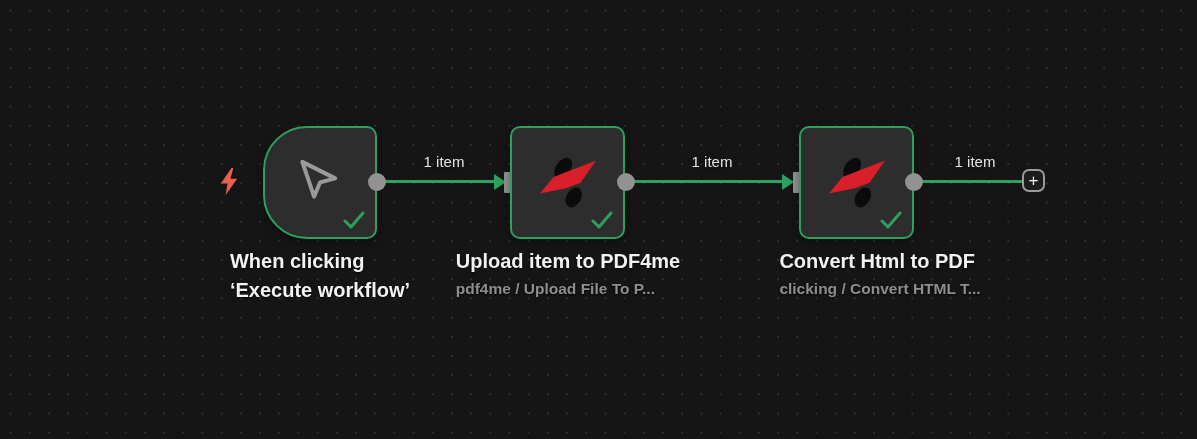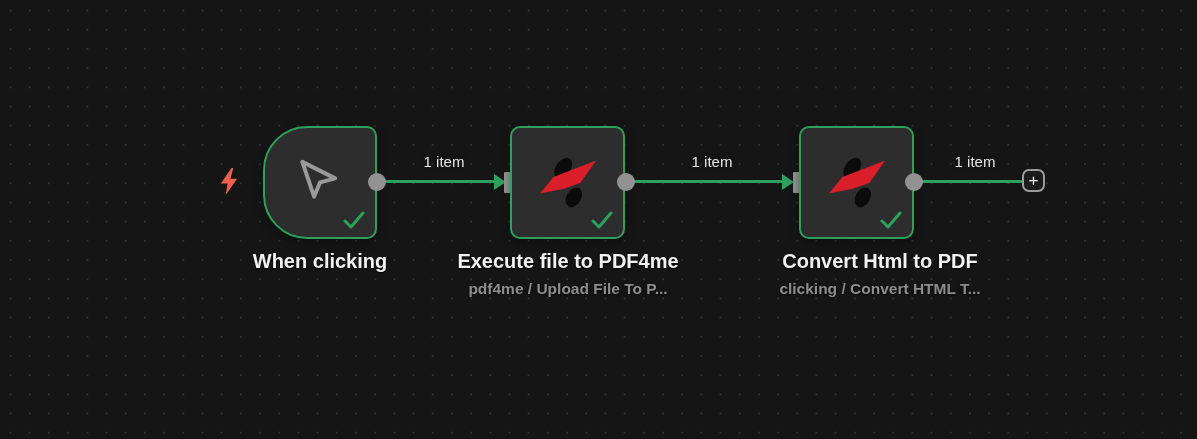--- a/index.html
+++ b/index.html
@@ -51,21 +51,21 @@
     position:absolute;top:172px;width:10px;height:21px;
     background:var(--port-gray);border-radius:1px;
   }
   .edge-label{
     position:absolute;top:153px;transform:translateX(-50%);
     color:#e4e4e4;font-size:15px;font-weight:500;white-space:nowrap;
     text-shadow:0 0 4px var(--background);
   }
   .node-label{
     position:absolute;top:247px;transform:translateX(-50%);
-    text-align:center;white-space:nowrap;
+    text-align:left;white-space:nowrap;
   }
   .node-title{
     color:var(--title-text);font-size:20px;font-weight:700;line-height:29px;
     text-shadow:0 1px 2px rgba(0,0,0,.8);
   }
   .node-subtitle{
     margin-top:4px;color:var(--subtitle-text);font-size:15.5px;font-weight:700;
     text-shadow:0 1px 2px rgba(0,0,0,.8);
   }
   .label-trigger{left:320px;}
@@ -133,24 +133,25 @@
     </svg>
   </div>
   <div class="port-circle" style="left:905px;"></div>
 
   <button class="add-btn">
     <span>+</span>
   </button>
 
   <div class="node-label label-trigger">
     <div class="node-title">When clicking</div>
+    <div class="node-title">‘Execute workflow’</div>
   </div>
 
   <div class="node-label label-upload">
-    <div class="node-title">Execute file to PDF4me</div>
+    <div class="node-title">Upload item to PDF4me</div>
     <div class="node-subtitle">pdf4me / Upload File To P...</div>
   </div>
 
   <div class="node-label label-convert">
     <div class="node-title">Convert Html to PDF</div>
     <div class="node-subtitle">clicking / Convert HTML T...</div>
   </div>
 
 </div>
 

